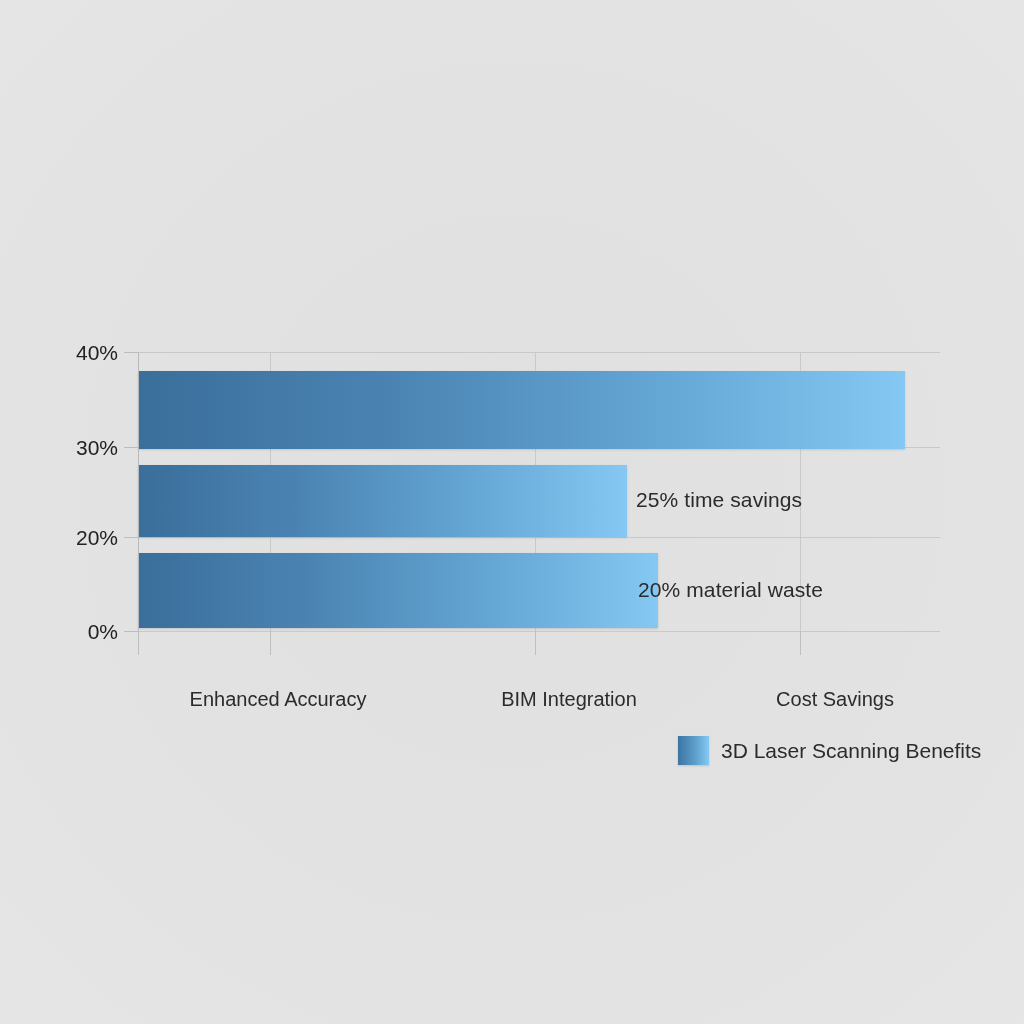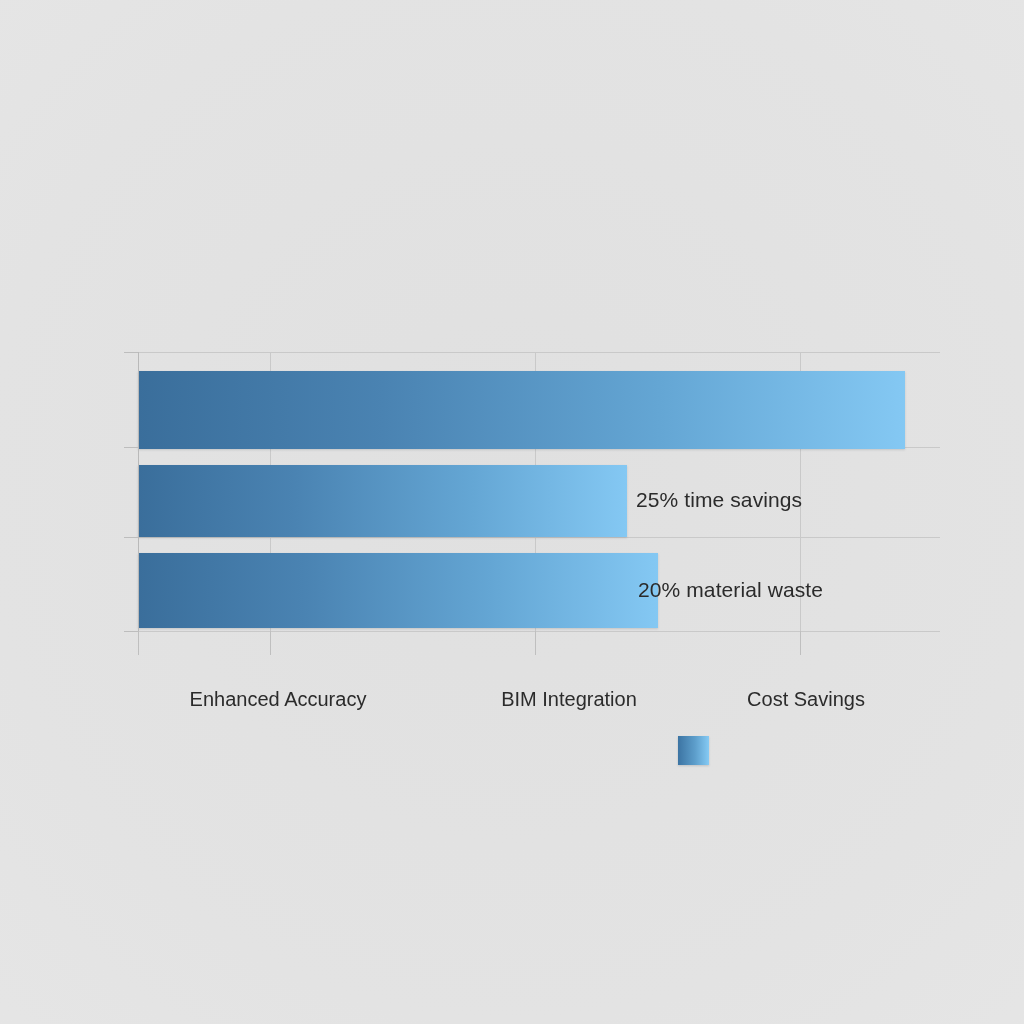--- a/index.html
+++ b/index.html
@@ -161,25 +161,32 @@
   <div class="tick-y" style="top:352px;"></div>
   <div class="tick-y" style="top:447px;"></div>
   <div class="tick-y" style="top:537px;"></div>
   <div class="tick-y" style="top:631px;"></div>
 
   <div class="tick-x" style="left:138px;"></div>
   <div class="tick-x" style="left:270px;"></div>
   <div class="tick-x" style="left:535px;"></div>
   <div class="tick-x" style="left:800px;"></div>
 
+  <div id="ylabels">
+    <div class="ylabel" style="top:341px;">40%</div>
+    <div class="ylabel" style="top:436px;">30%</div>
+    <div class="ylabel" style="top:526px;">20%</div>
+    <div class="ylabel" style="top:620px;">0%</div>
+  </div>
 
   <div class="value-label" style="left:636px; top:488px;">25% time savings</div>
   <div class="value-label" style="left:638px; top:578px;">20% material waste</div>
 
   <div class="xlabel" style="left:258px;">Enhanced Accuracy</div>
   <div class="xlabel" style="left:549px;">BIM Integration</div>
-  <div class="xlabel" style="left:786px;">Cost Savings</div>
+  <div class="xlabel" style="left:815px;">Cost Savings</div>
 
   <div id="legend">
     <div id="legend-swatch"></div>
+    <div id="legend-label">3D Laser Scanning Benefits</div>
   </div>
 
 </div>
 
 </body></html>

